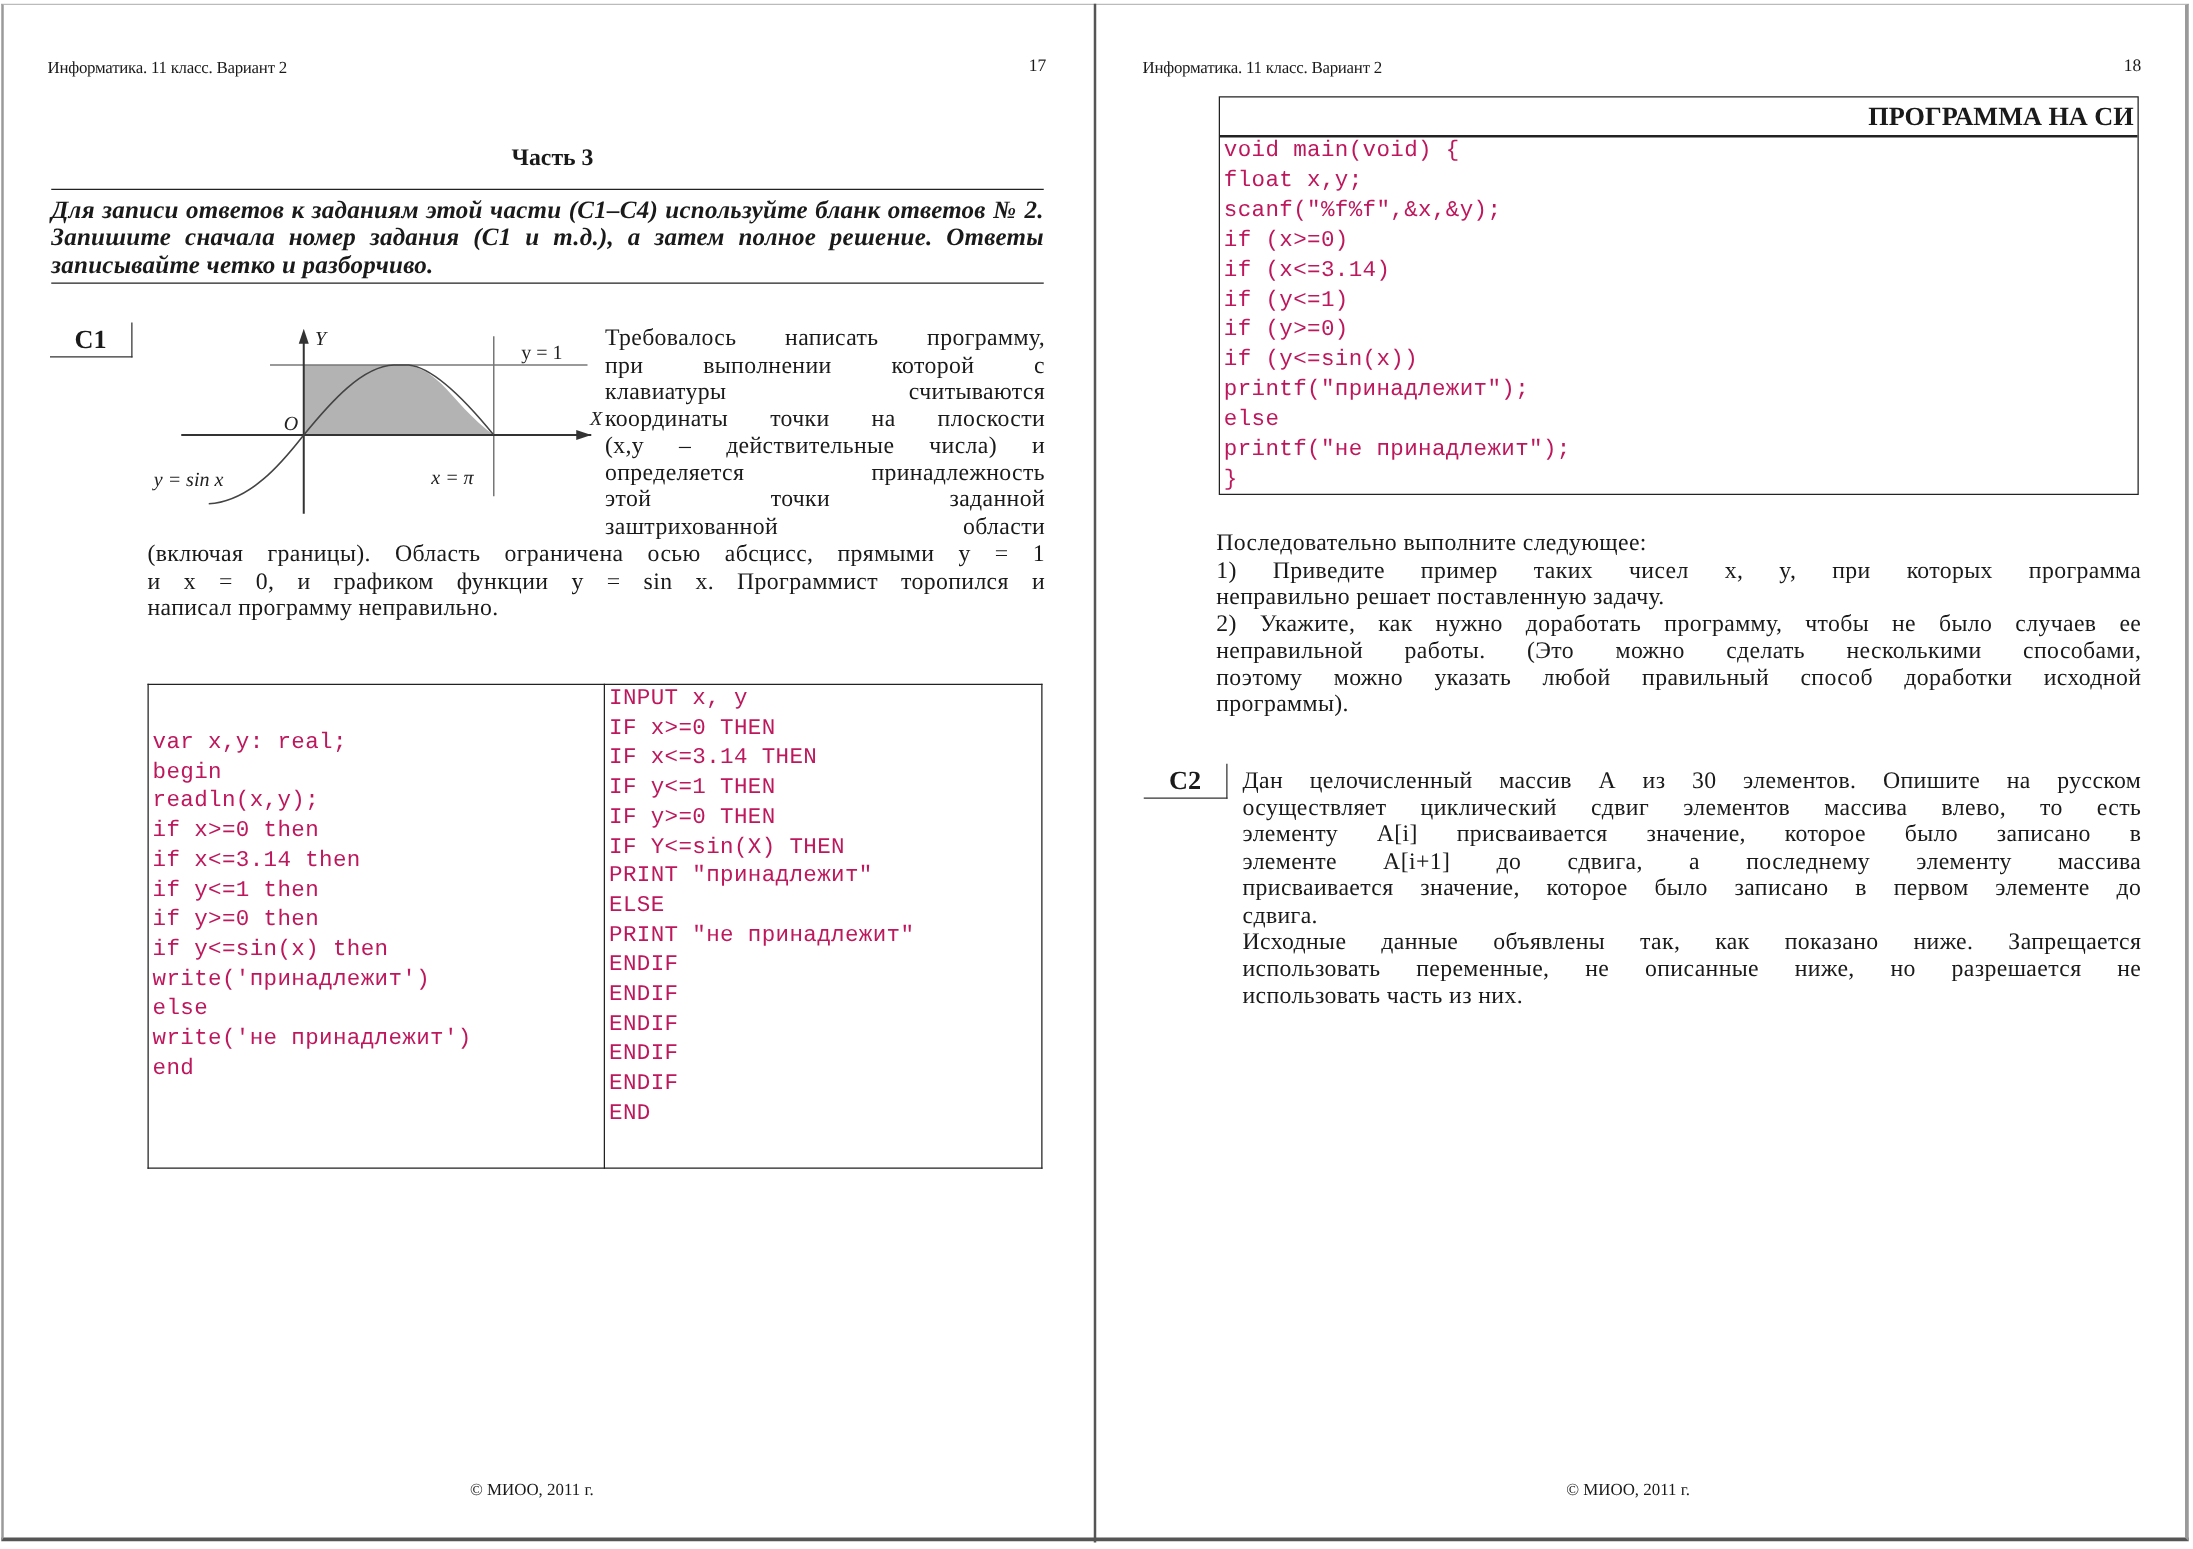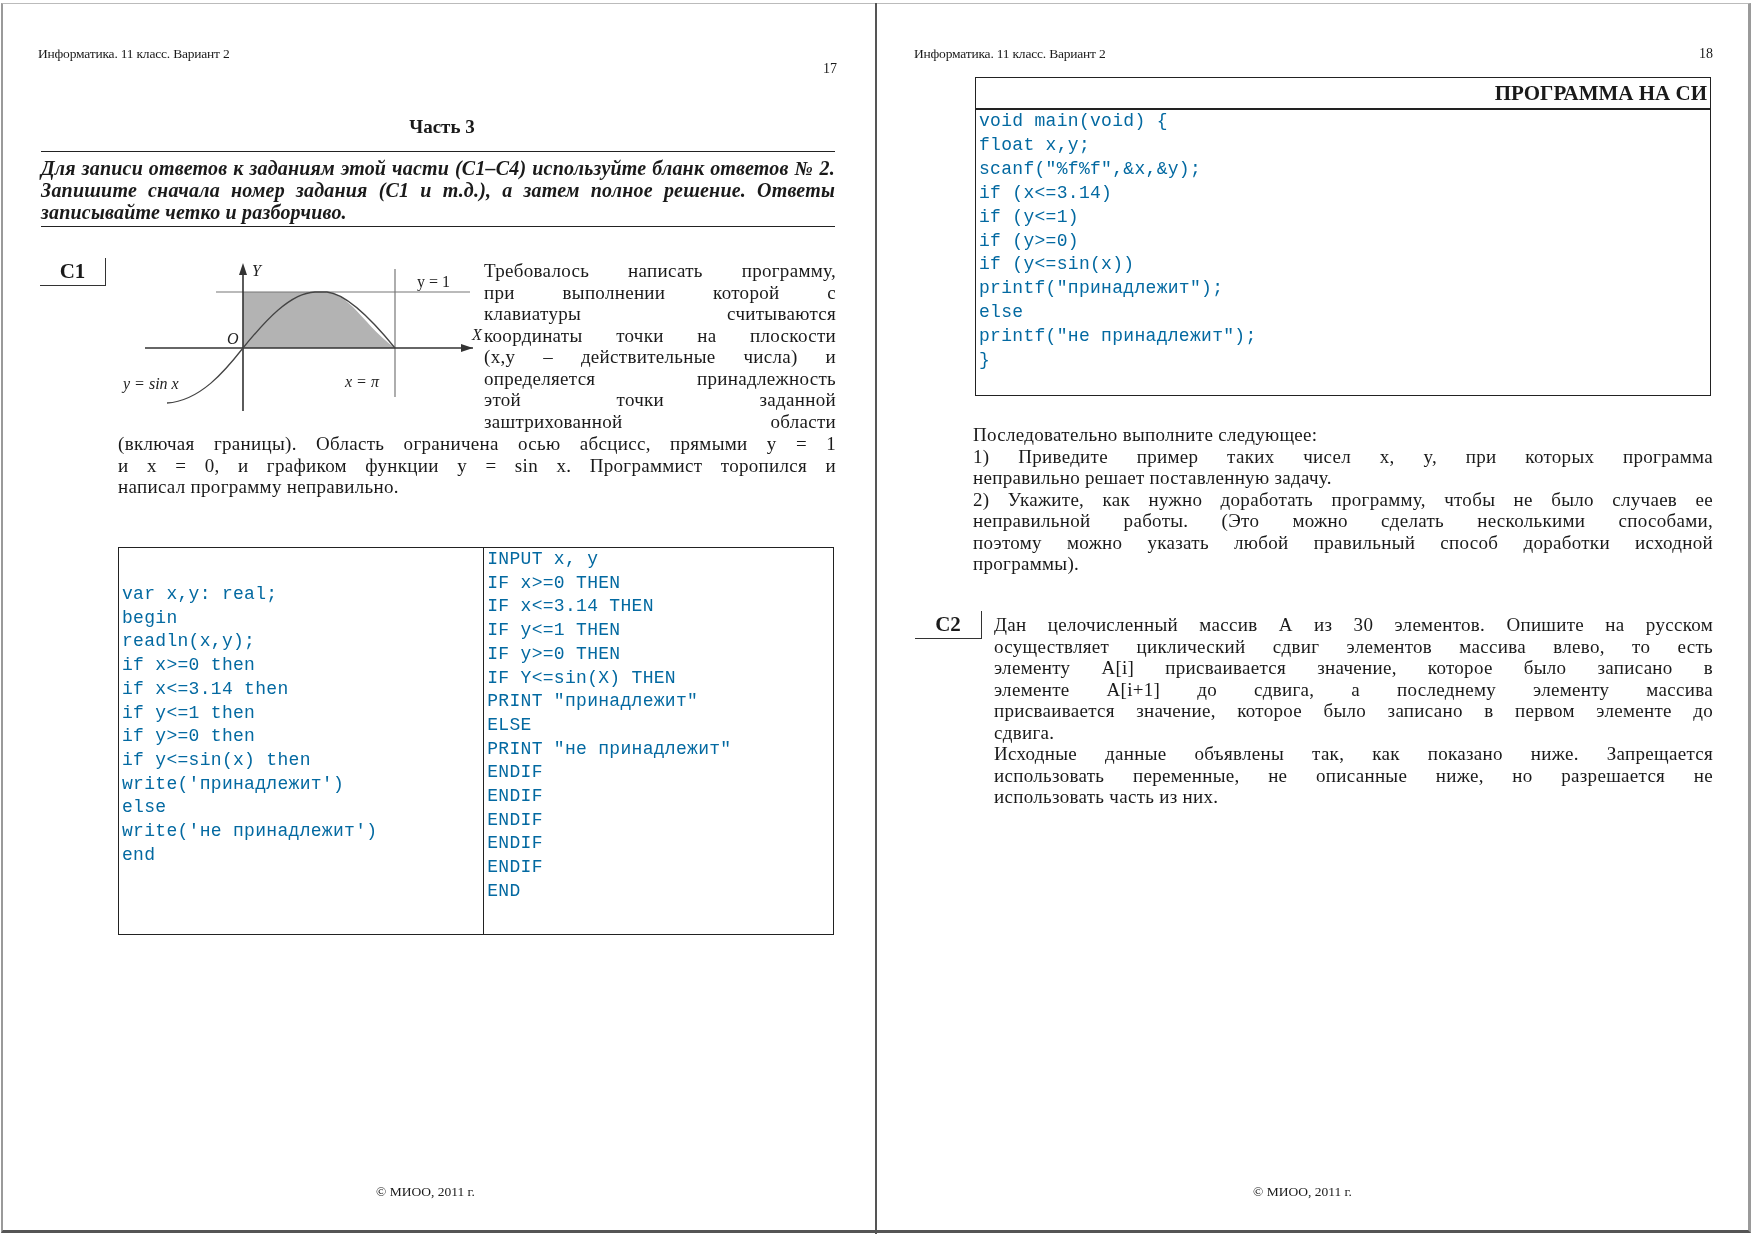--- a/index.html
+++ b/index.html
@@ -28,42 +28,42 @@
   .task1-side span.line { display: block; text-align: justify; text-align-last: justify; }
   .task1-cont { position: absolute; left: 118px; top: 427px; width: 718px; }
   .task1-cont span.line { display: block; text-align: justify; text-align-last: justify; }
   .task1-cont span.line.last { text-align-last: left; }
   .graph { position: absolute; left: 115px; top: 255px; width: 370px; height: 160px; }
   table.code { position: absolute; border-collapse: collapse; }
   table.code th { font-family: "Liberation Serif", serif; font-weight: bold; font-size: 21px; text-align: left;
                   padding: 2px 3px; border: 1.5px solid #222; border-bottom: 2px solid #222; letter-spacing: -0.2px; }
   table.code td { border: 1.5px solid #222; vertical-align: top; padding: 2px 3px; }
   .code-line { display: block; font-family: "Liberation Mono", "DejaVu Sans Mono", monospace; font-size: 18px;
-               line-height: 23.7px; color: #0369a1; letter-spacing: 0.3px; white-space: pre; }
+               line-height: 23.7px; color: #be185d; letter-spacing: 0.3px; white-space: pre; }
   .c-box { position: absolute; left: 975px; top: 77px; width: 736px; height: 319px; border: 1.5px solid #222; box-sizing: border-box; }
   .c-box .c-head { font-family: "Liberation Serif", serif; font-weight: bold; font-size: 21px; padding: 3px 3px 2px 3px;
                    border-bottom: 2px solid #222; text-align: right; }
   .c-box .c-body { padding: 0 3px; }
   .c-box .code-line { line-height: 23.9px; }
   .r-text { position: absolute; left: 973px; width: 740px; }
   .r-text span.line { display: block; text-align: justify; text-align-last: justify; }
   .r-text span.line.last { text-align-last: left; }
   .c2-text { position: absolute; left: 994px; top: 614px; width: 719px; }
   .c2-text span.line { display: block; text-align: justify; text-align-last: justify; }
   .c2-text span.line.last { text-align-last: left; }
 </style>
 </head>
 <body>
 
 <div class="frame"></div>
 <div class="divider"></div>
 
 <div class="page left">
   <div class="hdr" style="left:38px;">Информатика. 11 класс. Вариант 2</div>
-  <div class="pnum" style="left:823px;margin-top:15px;">17</div>
+  <div class="pnum" style="left:823px;">17</div>
 
   <div class="part-title">Часть 3</div>
   <div class="instr">Для записи ответов к заданиям этой части (С1–С4) используйте бланк ответов № 2. Запишите сначала номер задания (С1 и т.д.), а затем полное решение. Ответы записывайте четко и разборчиво.</div>
 
   <div class="task-tag" style="left:40px; top:252px; width:65px; height:27px; line-height:27px;">С1</div>
 
   <svg class="graph" viewBox="0 0 370 160" width="370" height="160">
 
     <path d="M128 87 L128 31 L205 31
       C220 31 228 37 238 46 C250 58 262 74 280 87 Z" fill="#b3b3b3" stroke="none"></path>
@@ -150,20 +150,21 @@
   <div class="pnum" style="left:822px;">18</div>
   <div class="footer" style="left:376px;">© МИОО, 2011 г.</div>
 </div>
 
 <div class="c-box">
   <div class="c-head">ПРОГРАММА НА СИ</div>
   <div class="c-body">
     <span class="code-line">void main(void) {</span>
     <span class="code-line">float x,y;</span>
     <span class="code-line">scanf("%f%f",&amp;x,&amp;y);</span>
+    <span class="code-line">if (x&gt;=0)</span>
     <span class="code-line">if (x&lt;=3.14)</span>
     <span class="code-line">if (y&lt;=1)</span>
     <span class="code-line">if (y&gt;=0)</span>
     <span class="code-line">if (y&lt;=sin(x))</span>
     <span class="code-line">printf("принадлежит");</span>
     <span class="code-line">else</span>
     <span class="code-line">printf("не принадлежит");</span>
     <span class="code-line">}</span>
   </div>
 </div>

